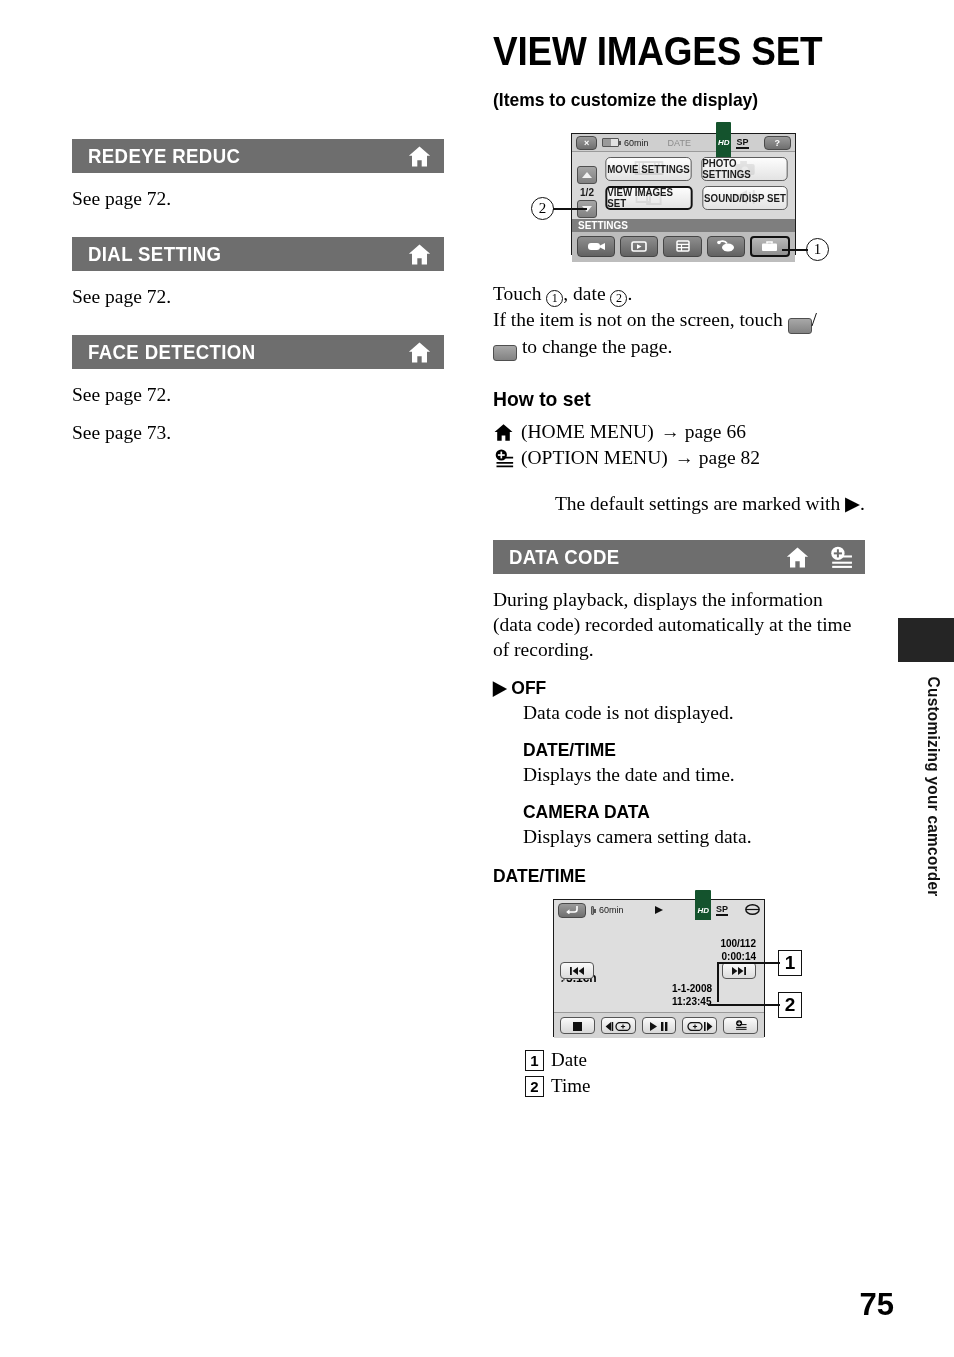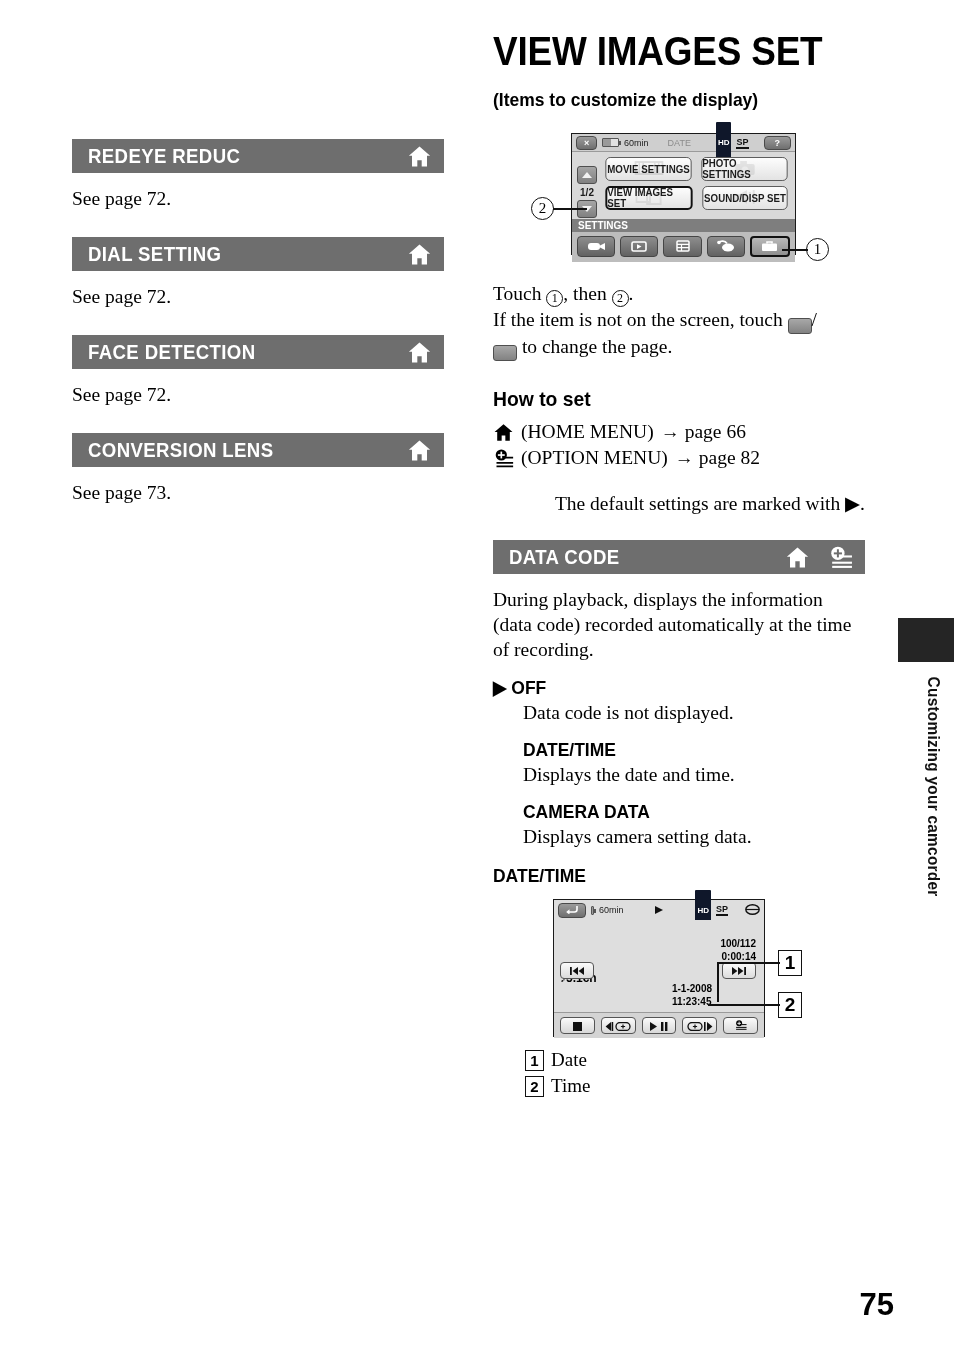--- a/index.html
+++ b/index.html
@@ -118,24 +118,24 @@
     font-size: 9px;
     padding: 1px 7px;
     line-height: 10px;
   }
   .stat {
     font-family: "Liberation Sans", sans-serif;
     font-weight: normal; font-size: 9px; color: #222;
   }
   .stat.dim { color: #8c8c8c; }
   .hd-badge {
-    background: #0f172a; color: #fff;
+    background: #14532d; color: #fff;
     font-family: "Liberation Sans", sans-serif;
     font-weight: bold; font-size: 8px;
-    padding: 16px 2px; border-radius: 1px;
+    padding: 16px 2px; border-radius: 1px; font-style: italic;
   }
   .sp-badge {
     font-family: "Liberation Sans", sans-serif;
     font-weight: bold; font-size: 9px; color: #111;
     border-bottom: 2px solid #111;
   }
   .batt {
     width: 17px; height: 9px;
     border: 1px solid #555; border-radius: 1px;
     background: linear-gradient(90deg,#9a9a9a 0 55%, #e2e2e2 55% 100%);
@@ -312,30 +312,20 @@
     <span class="bar-icons">
       <span class="ico home-w">
         <svg viewBox="0 0 24 24">
             <path d="M12 2.5 1.8 11.3h3v10.2h5.1v-6h4.2v6h5.1V11.3h3z"></path>
           </svg>
       </span>
     </span>
   </div>
   <div class="body-text">See page 72.</div>
 
-  <div class="sect-bar">
-    <span class="sect-title">CONVERSION LENS</span>
-    <span class="bar-icons">
-      <span class="ico home-w">
-        <svg viewBox="0 0 24 24">
-            <path d="M12 2.5 1.8 11.3h3v10.2h5.1v-6h4.2v6h5.1V11.3h3z"></path>
-          </svg>
-      </span>
-    </span>
-  </div>
   <div class="body-text">See page 73.</div>
 
 </div>
 
 <div class="col-right" style="top:0;">
 
   <h1 class="page-title">VIEW IMAGES SET</h1>
   <div class="subtitle">(Items to customize the display)</div>
 
   <div style="position:relative;height:150px;margin-top:18px;">
@@ -463,21 +453,21 @@
     </div>
     <div class="leader" style="left:60px;top:79px;width:34px;"></div>
 
     <div class="callout-num" style="left:313px;top:109px;">
       <span>1</span>
     </div>
     <div class="leader" style="left:289px;top:120px;width:26px;"></div>
   </div>
 
   <div class="body-text" style="margin-top:2px;">
-    <span>Touch </span><span class="inline-circ">1</span><span>, then </span><span class="inline-circ">2</span><span>.</span><br>
+    <span>Touch </span><span class="inline-circ">1</span><span>, date </span><span class="inline-circ">2</span><span>.</span><br>
     <span>If the item is not on the screen, touch </span><span class="inline-nav">
         <span class="tri tri-up"></span>
       </span><span>/</span><br>
     <span class="inline-nav">
         <span class="tri tri-dn"></span>
       </span><span> to change the page.</span>
   </div>
 
   <h2 class="how">How to set</h2>
 

